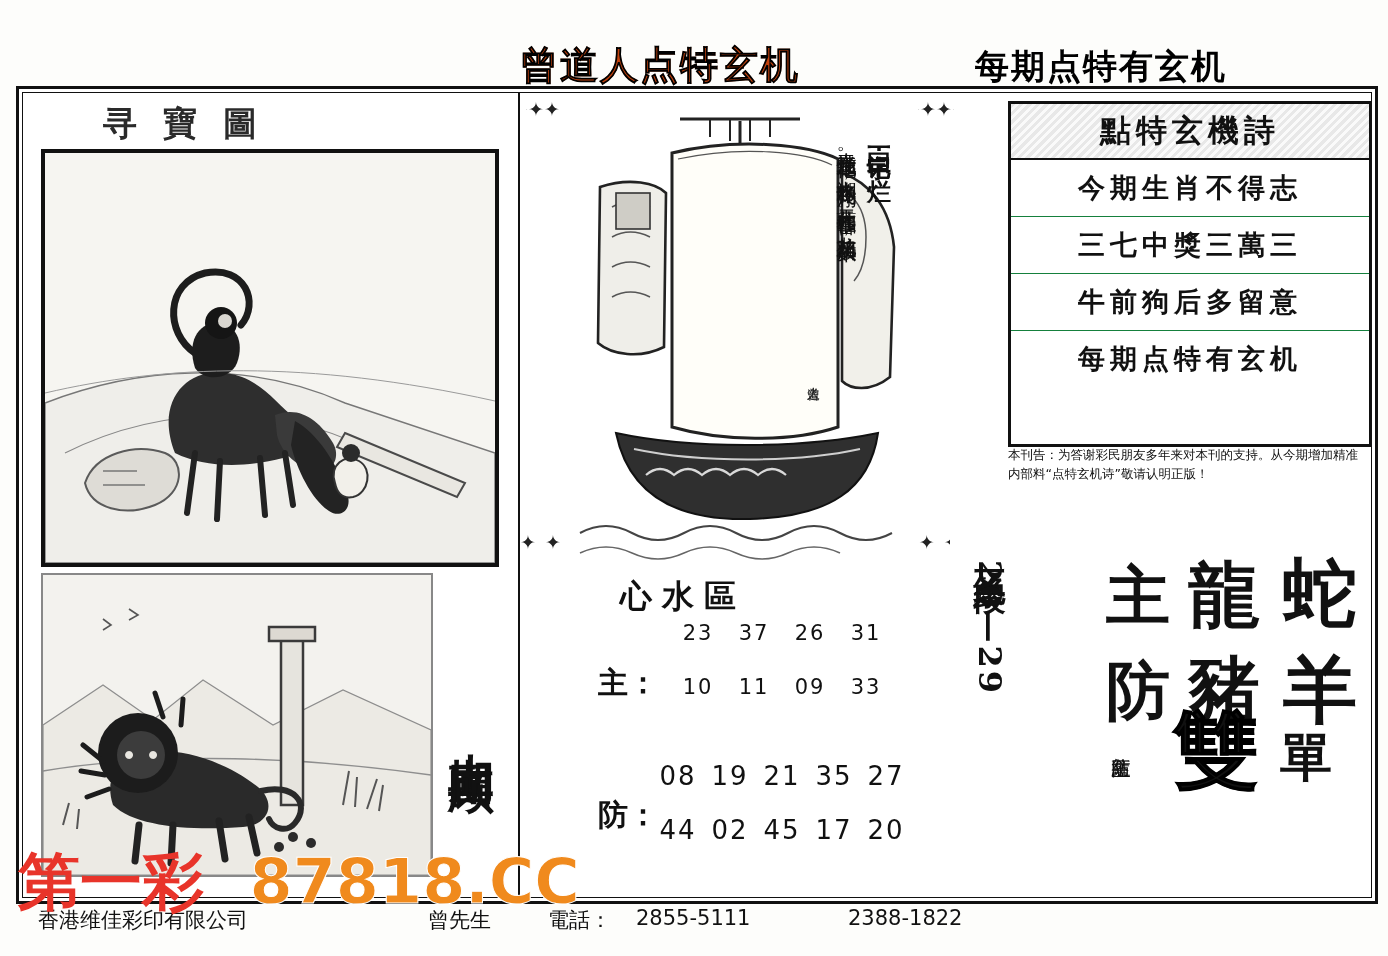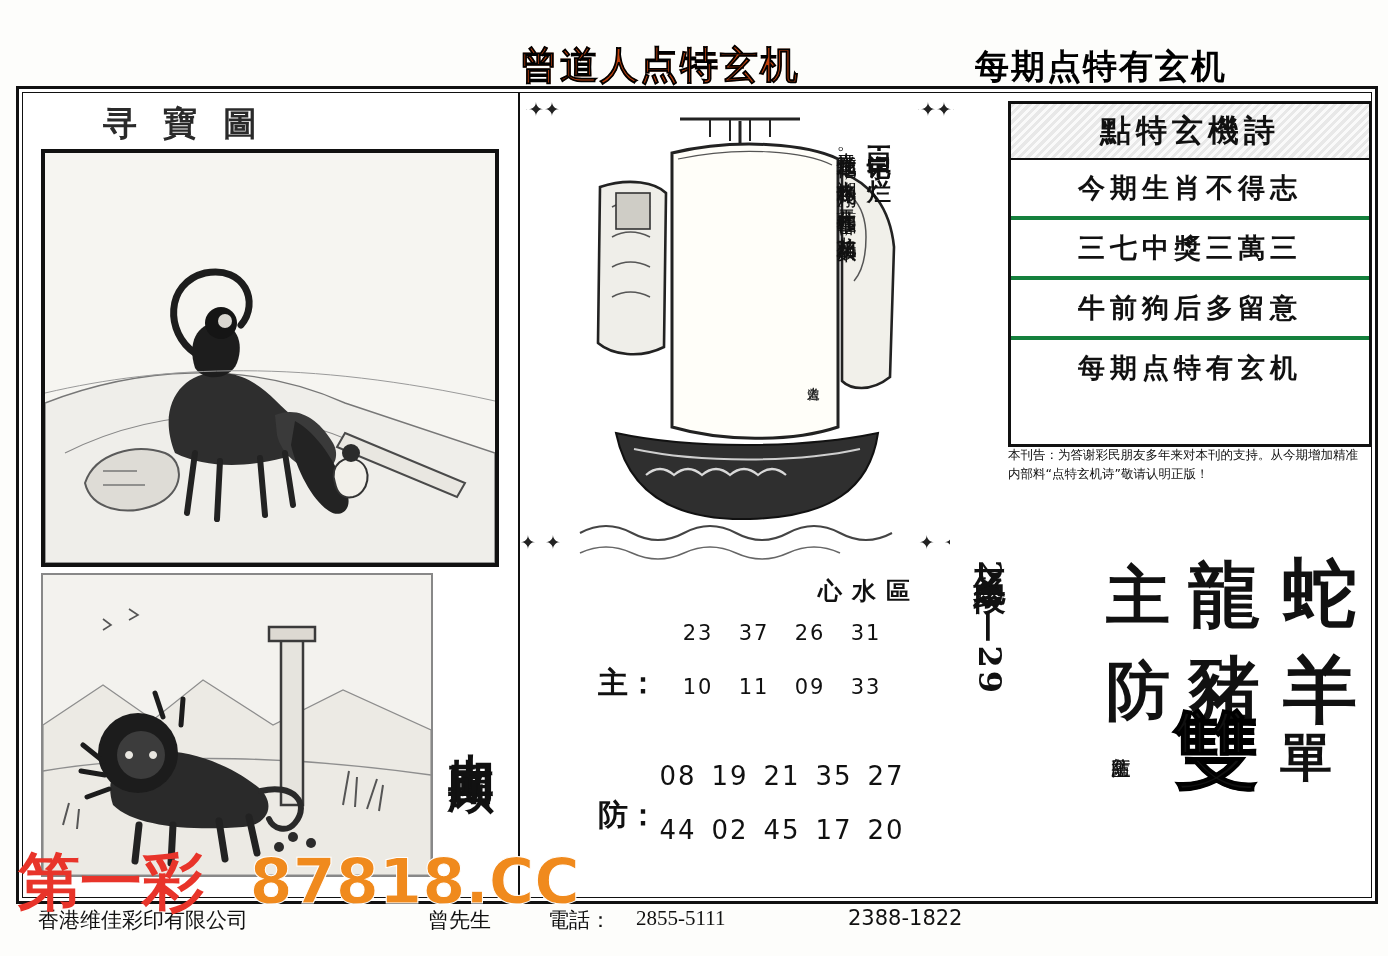--- a/index.html
+++ b/index.html
@@ -120,21 +120,21 @@
   .poem-sign{
     position:absolute;right:88px;top:280px;
     writing-mode:vertical-rl;
     font-size:13px;line-height:17px;color:#222;
     height:70px;
   }
 
   
   .xinshui{
     position:absolute;left:100px;top:482px;width:300px;
-    text-align:right;font-size:24px;font-weight:bold;letter-spacing:10px;
+    text-align:left;font-size:32px;font-weight:bold;letter-spacing:10px;
     font-family:"DejaVu Serif","Liberation Serif",serif;color:#111;
   }
   .numlabel{
     position:absolute;font-size:30px;font-weight:bold;color:#111;
     font-family:"DejaVu Serif","Liberation Serif",serif;
   }
   .numrow{
     position:absolute;font-size:21px;color:#111;letter-spacing:2px;
     font-family:"DejaVu Sans","Liberation Sans",sans-serif;
   }
@@ -160,21 +160,21 @@
   .poem-head{
     height:54px;border-bottom:2px solid #111;
     background:repeating-linear-gradient(135deg,#e8e8e8 0 3px,#fafafa 3px 6px);
     display:flex;align-items:center;justify-content:center;
   }
   .poem-head span{
     font-size:31px;font-weight:bold;letter-spacing:5px;
     font-family:"DejaVu Serif","Liberation Serif",serif;color:#111;
   }
   .poem-line{
-    height:56px;border-bottom:4px solid #15803d;
+    height:56px;border-bottom:1px solid #15803d;
     display:flex;align-items:center;justify-content:center;
     font-size:27px;font-weight:bold;letter-spacing:5px;
     font-family:"DejaVu Serif","Liberation Serif",serif;color:#111;
   }
   .poem-line:last-child{border-bottom:none;}
   .notice{
     position:absolute;left:-10px;top:352px;width:356px;
     font-size:12.5px;line-height:19px;color:#111;
     font-family:"DejaVu Sans","Liberation Sans",sans-serif;
   }
@@ -393,17 +393,17 @@
 
   <div class="wm">
     <span class="red">第一彩</span>
     <span class="orange" style="margin-left:24px;">87818.CC</span>
   </div>
 
   <div class="footer">
     <div class="foot-text" style="left:38px;top:6px;">香港维佳彩印有限公司</div>
     <div class="foot-text" style="left:428px;top:6px;">曾先生</div>
     <div class="foot-text" style="left:548px;top:6px;">電話：</div>
-    <div class="foot-text" style="left:636px;top:6px;font-family:Liberation Serif, serif;">2855-5111</div>
+    <div class="foot-text" style="left:636px;top:6px;">2855-5111</div>
     <div class="foot-text" style="left:848px;top:6px;">2388-1822</div>
   </div>
 
 </div>
 
 </body></html>

